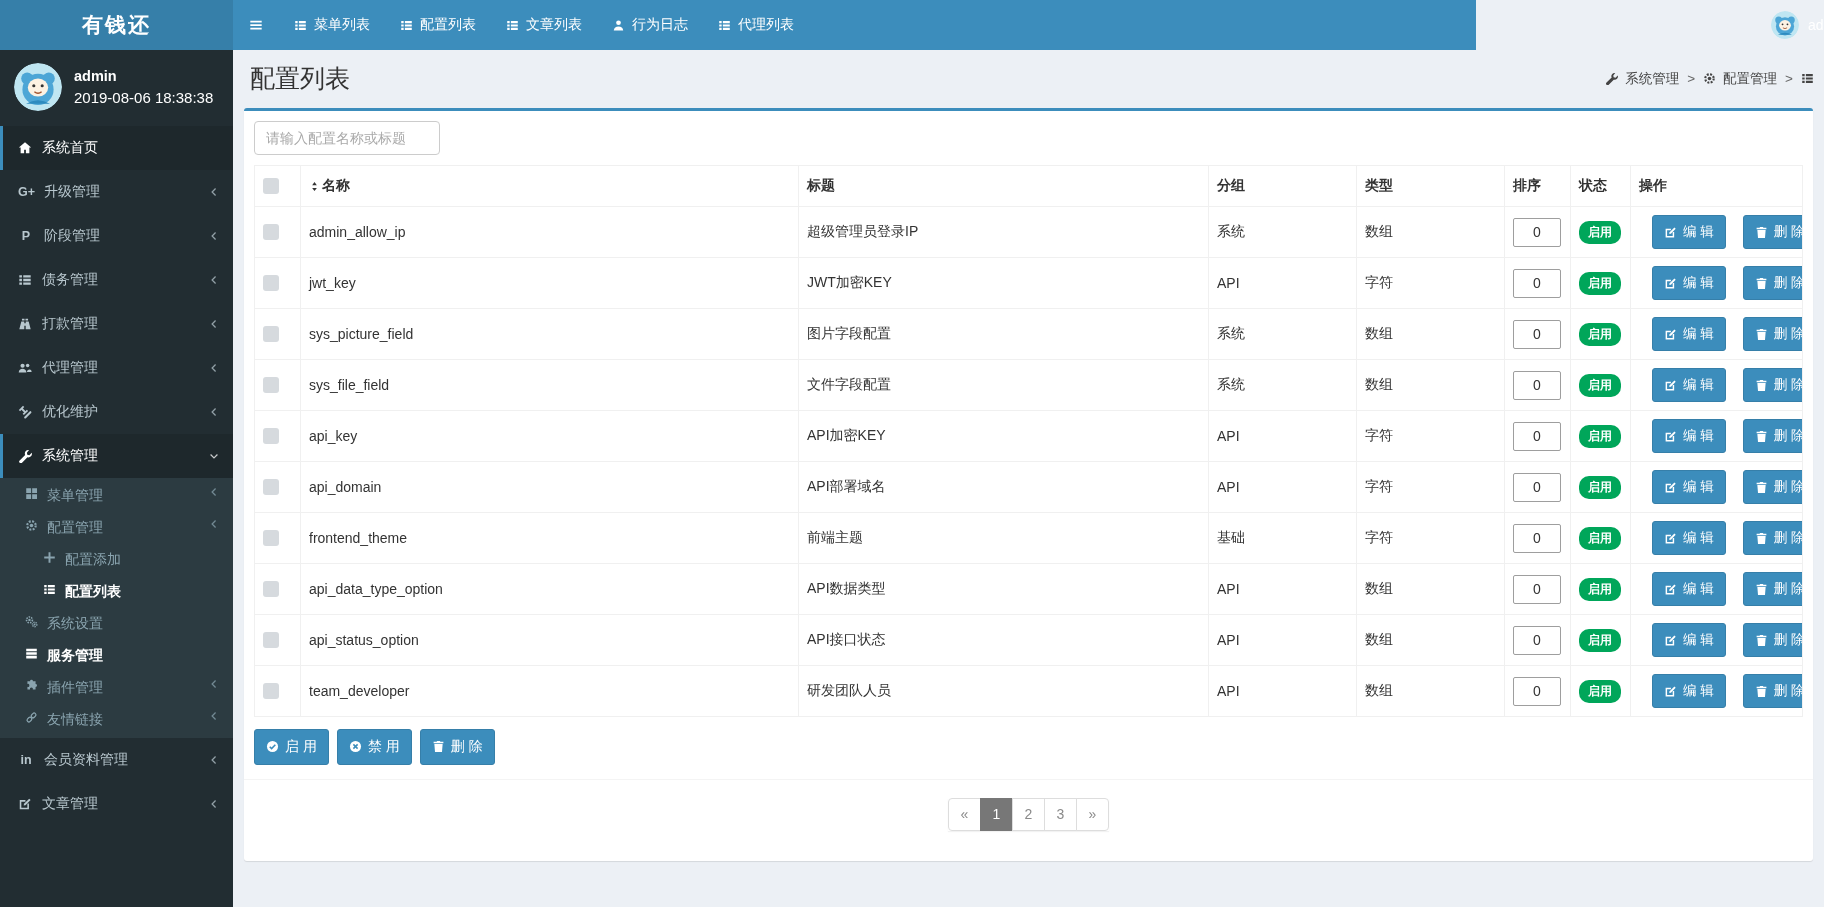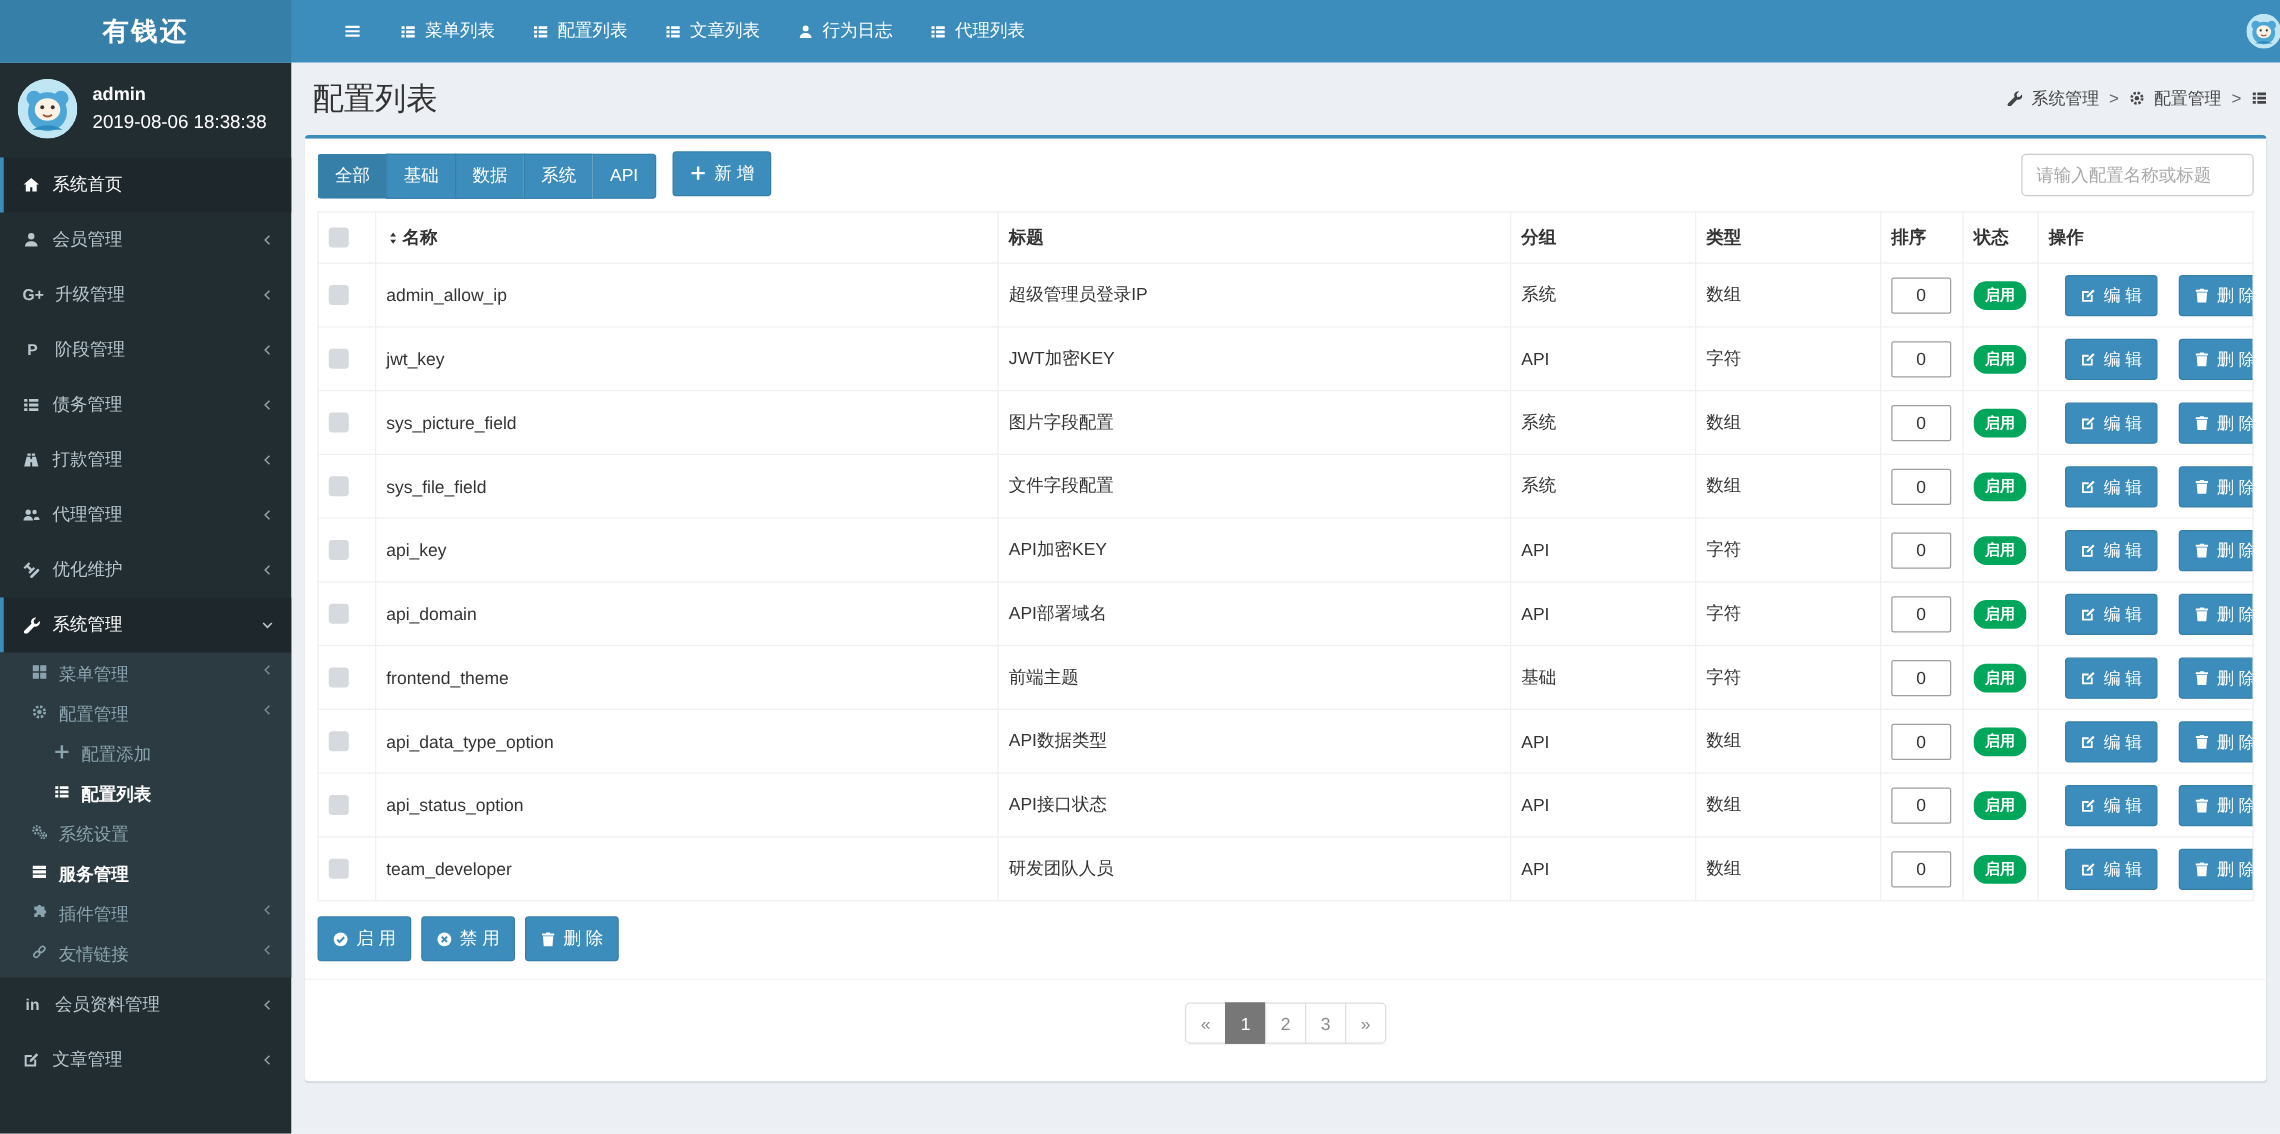--- a/index.html
+++ b/index.html
@@ -9,21 +9,21 @@
     background:#ecf0f5; color:#333;
     font-family:"Liberation Sans","DejaVu Sans",sans-serif; font-size:14px;
   }
   svg { display:block; }
   .ic   { width:14px; height:14px; fill:currentColor; flex:none; }
   .ic-sm{ width:13px; height:13px; fill:currentColor; flex:none; }
   .chev { width:10px; height:10px; margin-left:auto; color:inherit; opacity:.75; flex:none; }
   .txt-ic { width:16px; text-align:center; font-weight:bold; font-size:12.5px; flex:none; }
 
   
-  .navbar { position:absolute; top:0; left:0; width:1824px; height:50px; background:#3c8dbc; display:flex; z-index:20;gap:26px; }
+  .navbar { position:absolute; top:0; left:0; width:1476px; height:50px; background:#3c8dbc; display:flex; z-index:20; }
   .logo { width:233px; height:50px; background:#367fa9; color:#fff; font-size:21px; font-weight:bold;
           display:flex; align-items:center; justify-content:center; letter-spacing:2px; cursor:pointer; }
   .nav-main { flex:1; display:flex; align-items:stretch; position:relative; }
   .nav-toggle { width:46px; display:flex; align-items:center; justify-content:center; color:#fff; cursor:pointer; }
   .nav-item { display:flex; align-items:center; gap:7px; padding:1px 15px; color:#fff; cursor:pointer; }
   .nav-user { position:absolute; left:1538px; top:0; height:50px; display:flex; align-items:center; gap:9px; color:#fff; white-space:nowrap; cursor:pointer; }
   .nav-user .av { width:28px; height:28px; border-radius:50%; overflow:hidden; flex:none; }
 
   
   .sidebar { position:absolute; top:50px; left:0; bottom:0; width:233px; background:#222d32; z-index:15; }
@@ -264,29 +264,20 @@
     </div>
   </div>
   <ul class="menu">
     <li class="item active">
         <svg class="ic">
           <use href="#i-home"></use>
         </svg>
         <span>系统首页</span>
       </li>
     <li class="item">
-        <svg class="ic">
-          <use href="#i-user"></use>
-        </svg>
-        <span>会员管理</span>
-        <svg class="chev">
-          <use href="#i-chev-left"></use>
-        </svg>
-      </li>
-    <li class="item">
         <span class="txt-ic">G+</span>
         <span>升级管理</span>
         <svg class="chev">
           <use href="#i-chev-left"></use>
         </svg>
       </li>
     <li class="item">
         <span class="txt-ic">P</span>
         <span>阶段管理</span>
         <svg class="chev">
@@ -437,35 +428,20 @@
       <span class="bc-item">配置管理</span>
       <span class="sep">&gt;</span>
       <svg class="bc-ic">
           <use href="#i-list"></use>
         </svg>
     </div>
   </div>
 
   <div class="box">
     <div class="box-header">
-      <div>
-        <div class="btn-group">
-          <button class="btn active">全部</button>
-          <button class="btn">基础</button>
-          <button class="btn">数据</button>
-          <button class="btn">系统</button>
-          <button class="btn">API</button>
-        </div>
-        <button class="btn add">
-            <svg class="bic">
-              <use href="#i-plus"></use>
-            </svg>
-            <span>新 增</span>
-          </button>
-      </div>
       <input class="search-input" type="text" placeholder="请输入配置名称或标题" style="">
     </div>
 
     <div class="table-wrap">
       <table class="cfg">
         <colgroup>
           <col style="width:46px">
             <col style="width:498px">
             <col style="width:410px">
             <col style="width:148px">

